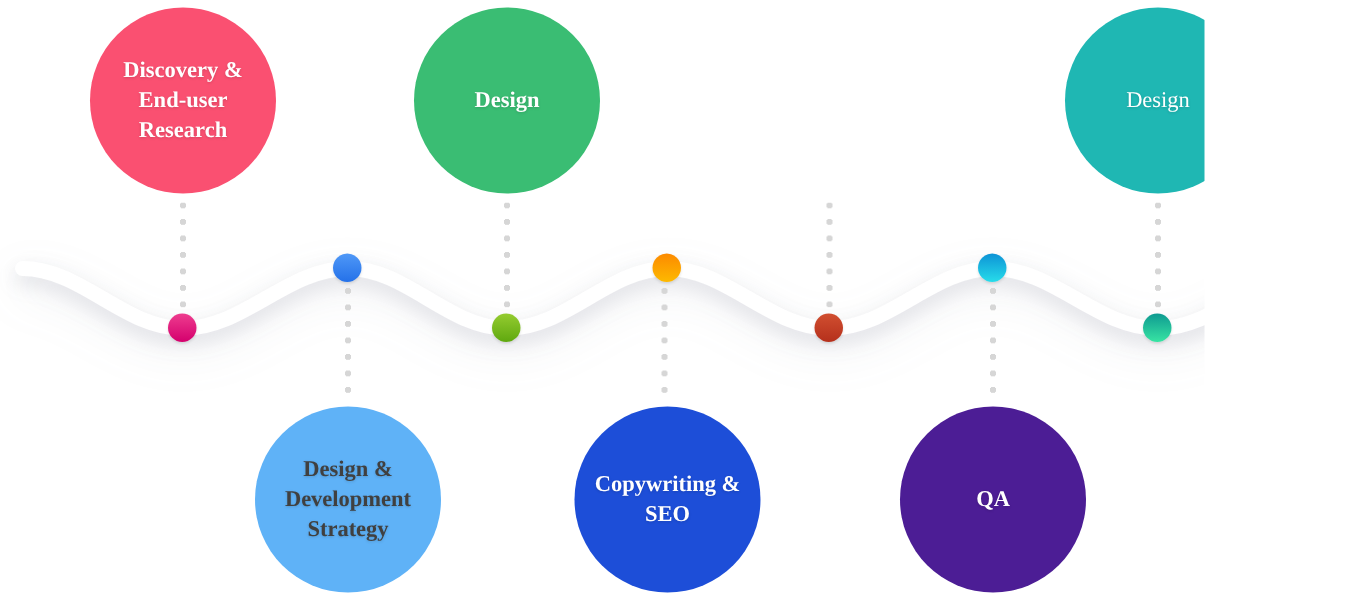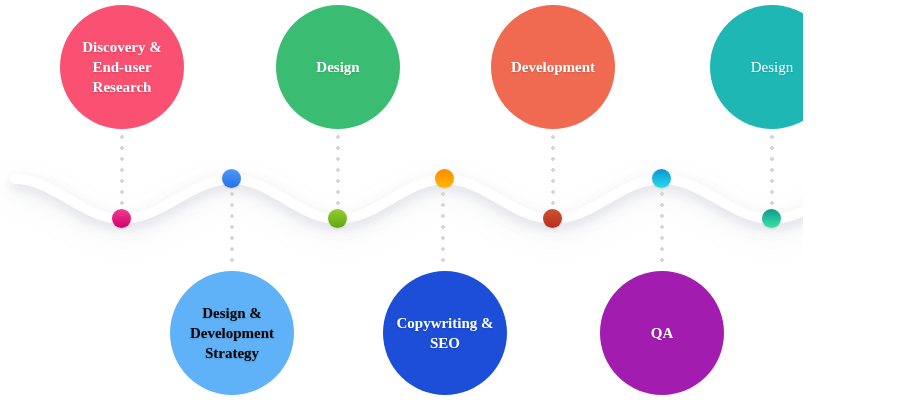--- a/index.html
+++ b/index.html
@@ -118,31 +118,28 @@
   <div class="marker s2" style="background: linear-gradient(rgb(149, 204, 48), rgb(95, 168, 15));"></div>
   <div class="marker s3" style="background: linear-gradient(rgb(252, 138, 0), rgb(253, 185, 0));"></div>
   <div class="marker s4" style="background: linear-gradient(rgb(209, 79, 48), rgb(181, 48, 28));"></div>
   <div class="marker s5" style="background: linear-gradient(rgb(13, 147, 214), rgb(39, 220, 234));"></div>
   <div class="marker s6" style="background: linear-gradient(rgb(14, 154, 145), rgb(56, 228, 163));"></div>
 
   <div class="circle s0" style="background: rgb(250, 80, 113);">
     <div class="label" style="color: rgb(255, 255, 255);">Discovery &amp; End-user Research</div>
   </div>
   <div class="circle s1" style="background: rgb(95, 178, 247);">
-    <div class="label" style="color: #000000;">Design &amp; Development Strategy</div>
+    <div class="label" style="color: #404040;">Design &amp; Development Strategy</div>
   </div>
   <div class="circle s2" style="background: rgb(58, 189, 115);">
     <div class="label" style="color: rgb(255, 255, 255);">Design</div>
   </div>
   <div class="circle s3" style="background: #1d4ed8;">
     <div class="label" style="color: rgb(255, 255, 255);">Copywriting &amp; SEO</div>
   </div>
-  <div class="circle s4" style="background: rgb(239, 106, 81);">
-    <div class="label" style="color: rgb(255, 255, 255);">Development</div>
-  </div>
-  <div class="circle s5" style="background: #a21caf;">
+  <div class="circle s5" style="background: #4c1d95;">
     <div class="label" style="color: rgb(255, 255, 255);">QA</div>
   </div>
   <div class="circle s6" style="background: rgb(31, 183, 179);">
     <div class="label" style="color: rgb(255, 255, 255);">Design</div>
   </div>
 
 </div>
 
 </body></html>

